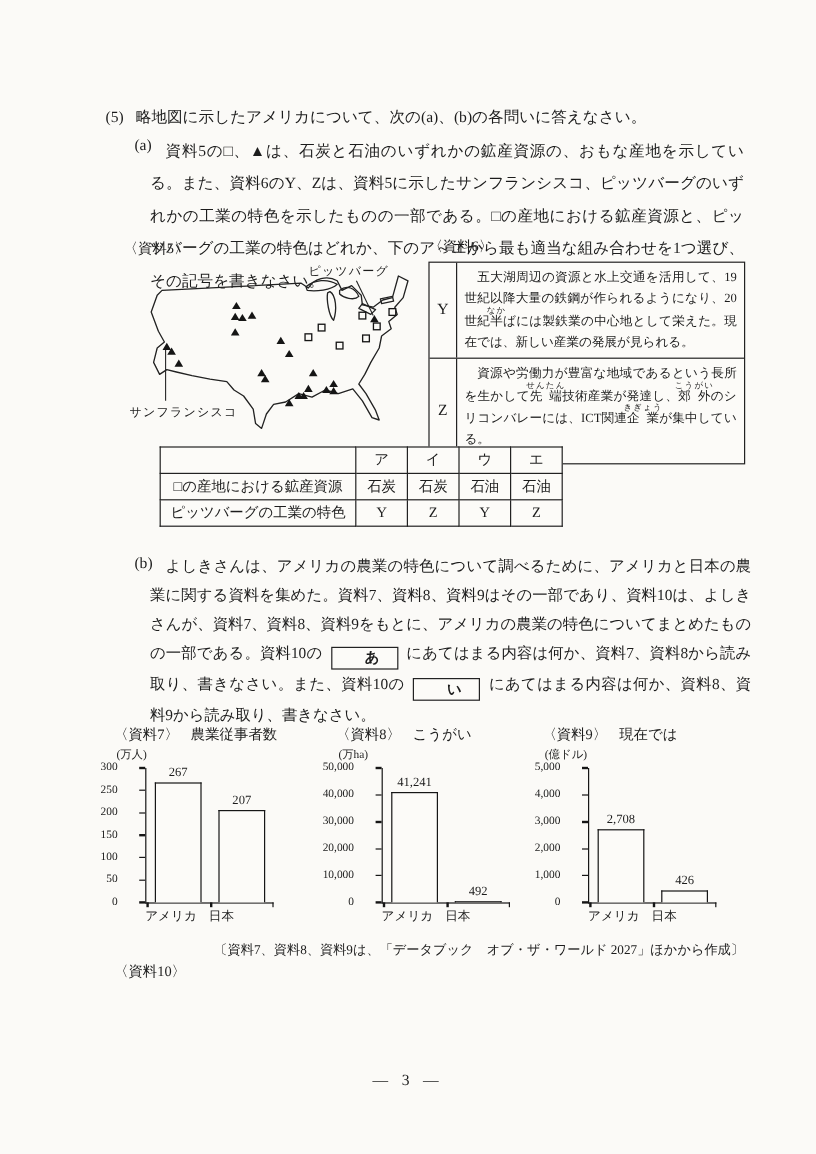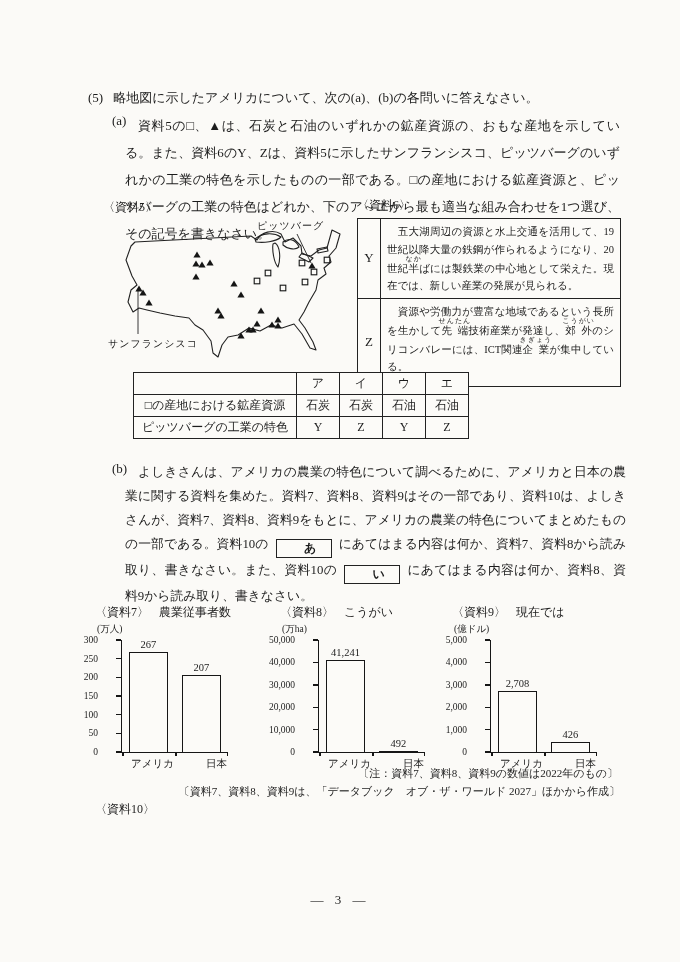--- a/index.html
+++ b/index.html
@@ -45,21 +45,21 @@
   .chart-body{display:flex;}
   .yticks{position:relative;width:var(--tickw,38px);height:112px;}
   .ytick{position:absolute;right:0;display:flex;align-items:center;transform:translateY(50%);}
   .ytick-label{font-size:9.5px;margin-right:18px;white-space:nowrap;}
   .ytick-dash{width:5px;height:1.4px;background:#161616;}
   .plot{position:relative;width:106px;height:112px;border-left:1.6px solid #161616;border-bottom:1.6px solid #161616;box-sizing:content-box;}
   .bar{position:absolute;bottom:0;width:36%;background:#fcfbf8;border:1.6px solid #161616;border-bottom:none;box-sizing:border-box;}
   .bar-val{position:absolute;width:36%;text-align:center;font-size:10.5px;white-space:nowrap;}
   .xtick{position:absolute;top:100%;width:1.5px;height:4px;background:#161616;}
   .xlabels{margin-left:var(--tickw,38px);width:106px;display:flex;margin-top:4px;}
-  .xlabels span{width:50%;text-align:right;font-size:10.5px;white-space:nowrap;}
+  .xlabels span{width:50%;text-align:left;font-size:10.5px;white-space:nowrap;}
   
   .note{font-size:11px;text-align:right;white-space:nowrap;}
   
   .s10-box{left:95px;top:817px;width:530px;height:78px;border:1.6px solid #222;box-sizing:border-box;
     padding:5px 12px;font-size:12.5px;line-height:22px;text-align:justify;background:#fcfbf8;}
   .footer{left:0;top:892px;width:680px;text-align:center;font-size:13px;letter-spacing:4px;}
 </style>
 </head>
 <body>
 
@@ -297,20 +297,19 @@
           <div class="xtick" style="left: calc(50% + 0px);"></div>
           <div class="xtick" style="left: calc(100% - 1.5px);"></div>
         </div>
       </div>
     <div class="xlabels">
         <span>アメリカ</span>
         <span>日本</span>
       </div>
   </div>
 
-  <div class="abs note" style="left:0;top:766px;width:618px">〔注：資料7、資料8、資料9の数値は2022年のもの〕</div>
   <div class="abs note" style="left:0;top:784px;width:620px">〔資料7、資料8、資料9は、「データブック　オブ・ザ・ワールド 2027」ほかから作成〕</div>
 
   <div class="abs fig-label" style="left:95px;top:801px">〈資料10〉</div>
 
   <div class="abs footer">— 3 —</div>
 
 </div>
 
 </body></html>

